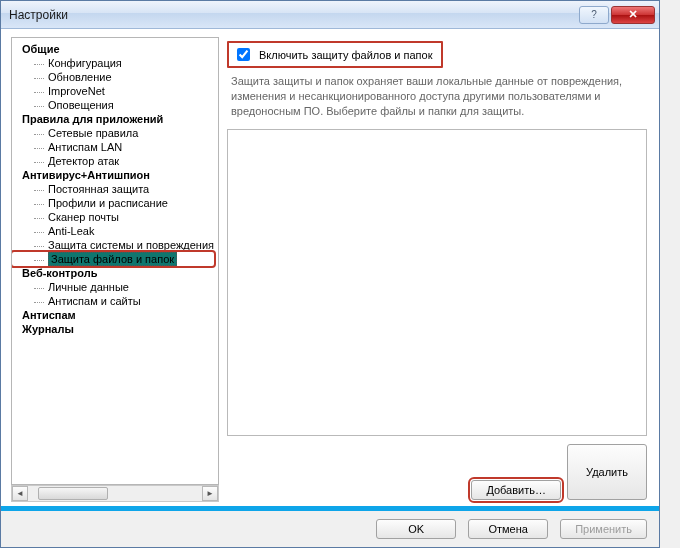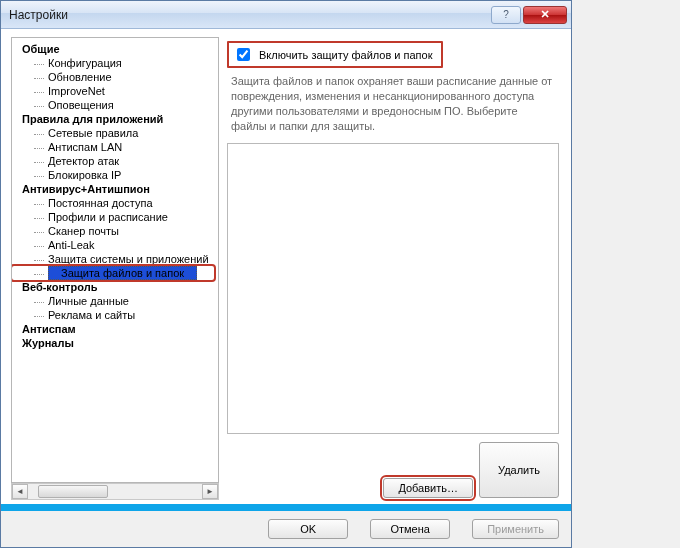--- a/index.html
+++ b/index.html
@@ -6,21 +6,21 @@
   body {
     margin: 0;
     font-family: Tahoma, 'Segoe UI', Arial, sans-serif;
     font-size: 11px;
     background: #f0f0f0;
     width: 680px;
     height: 548px;
     overflow: hidden;
   }
   .window {
-    width: 572px;
+    width: 660px;
     height: 548px;
     border: 1px solid #5a7aa3;
     background: #fff;
     display: flex;
     flex-direction: column;
   }
   .titlebar {
     height: 28px;
     background: linear-gradient(to bottom, #eef3fb 0%, #d7e4f5 45%, #c4d7ef 46%, #d9e6f7 100%);
     border-bottom: 1px solid #9fb8d8;
@@ -86,22 +86,22 @@
     display: inline-block;
     width: 10px;
     border-top: 1px dotted #999;
     vertical-align: middle;
     margin-right: 4px;
     margin-left: 4px;
   }
   .node.child { padding-left: 18px; }
   .node.selected span {
     border: 1px dotted #555;
-    background: #1d4ed8;
-    padding: 0 12px;
+    background: #0f766e;
+    padding: 0 2px;
   }
   .node.highlighted {
     outline: 2px solid #c0392b;
     border-radius: 2px;
     margin-right: 4px;
   }
   .hscroll {
     height: 17px;
     background: #efefef;
     border: 1px solid #c9c9c9;
@@ -179,26 +179,26 @@
   }
   button.btn:disabled {
     color: #9c9c9c;
   }
   button.btn.highlighted {
     outline: 2px solid #c0392b;
     outline-offset: 1px;
     margin-top: 36px;
   }
   .footer {
-    border-top: 7px solid #0ea5e9;
+    border-top: 5px solid #0ea5e9;
     background: #f0f0f0;
     padding: 8px 12px;
     display: flex;
     justify-content: flex-end;
-    gap: 22px;
+    gap: 12px;
   }
 </style>
 </head>
 <body>
 
 <div class="window">
 
   <div class="titlebar">
     <div class="title">Настройки</div>
     <div class="winbtn">
@@ -215,51 +215,50 @@
       <div class="sidebar" id="sidebar">
           <div class="node top">Общие</div>
           <div class="node child"><span>Конфигурация</span></div>
           <div class="node child"><span>Обновление</span></div>
           <div class="node child"><span>ImproveNet</span></div>
           <div class="node child"><span>Оповещения</span></div>
           <div class="node top">Правила для приложений</div>
           <div class="node child"><span>Сетевые правила</span></div>
           <div class="node child"><span>Антиспам LAN</span></div>
           <div class="node child"><span>Детектор атак</span></div>
-          <div class="node child"><span>Блокировка IP</span></div>
           <div class="node top">Антивирус+Антишпион</div>
-          <div class="node child"><span>Постоянная доступа</span></div>
+          <div class="node child"><span>Постоянная защита</span></div>
           <div class="node child"><span>Профили и расписание</span></div>
           <div class="node child"><span>Сканер почты</span></div>
           <div class="node child"><span>Anti-Leak</span></div>
-          <div class="node child"><span>Защита системы и приложений</span></div>
+          <div class="node child"><span>Защита системы и повреждения</span></div>
           <div class="node child selected highlighted"><span>Защита файлов и папок</span></div>
           <div class="node top">Веб-контроль</div>
           <div class="node child"><span>Личные данные</span></div>
-          <div class="node child"><span>Реклама и сайты</span></div>
+          <div class="node child"><span>Антиспам и сайты</span></div>
           <div class="node top">Антиспам</div>
           <div class="node top">Журналы</div>
         </div>
       <div class="hscroll">
         <div class="arrow">◄</div>
         <div class="track">
           <div class="thumb"></div>
         </div>
         <div class="arrow">►</div>
       </div>
     </div>
 
     <div class="main">
 
       <label class="checkbox-row highlighted">
         <input type="checkbox" checked="" style="">
         <span>Включить защиту файлов и папок</span>
       </label>
 
-      <div class="desc">Защита файлов и папок охраняет ваши расписание данные от повреждения, изменения и несанкционированного доступа другими пользователями и вредоносным ПО. Выберите файлы и папки для защиты.</div>
+      <div class="desc">Защита защиты и папок охраняет ваши локальные данные от повреждения, изменения и несанкционированного доступа другими пользователями и вредоносным ПО. Выберите файлы и папки для защиты.</div>
 
       <div class="listbox"></div>
 
       <div class="list-buttons">
         <button class="btn highlighted">Добавить…</button>
         <button class="btn">Удалить</button>
       </div>
 
     </div>
 

